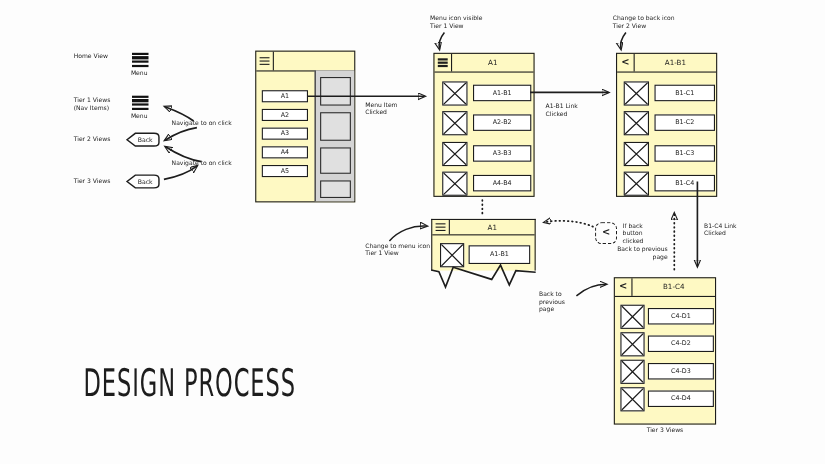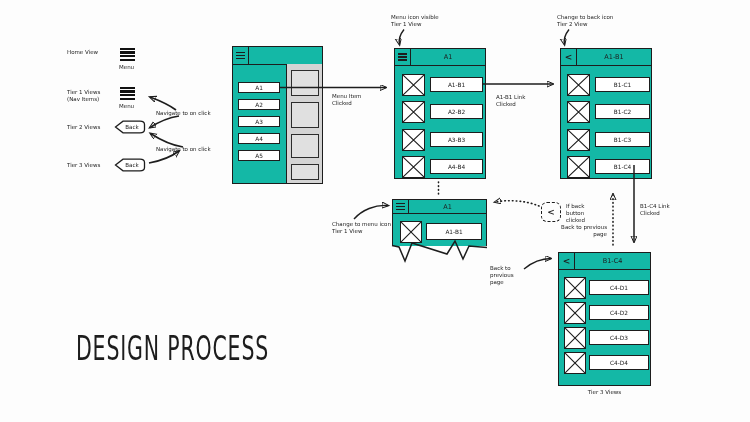--- a/index.html
+++ b/index.html
@@ -2,21 +2,21 @@
 <html><head>
 <meta charset="utf-8">
 <style>
   html,body{margin:0;padding:0;background:#e8e8e8;}
   #canvas{position:relative;width:750px;height:422px;background:#fdfdfd;overflow:hidden;
           font-family:"DejaVu Sans",sans-serif;color:#1d1d1d;}
   .abs{position:absolute;}
   .note{position:absolute;font-size:5.5px;line-height:1.25;color:#1d1d1d;}
   .note .ln{display:block;}
   
-  .screen{position:absolute;background:#14b8a6;border:1.5px solid #1d1d1d;box-sizing:border-box;}
+  .screen{position:absolute;background:#fef9c3;border:1.5px solid #1d1d1d;box-sizing:border-box;}
   .screen.open-bottom{border-bottom:none;}
   .shead{position:absolute;left:0;top:0;right:0;border-bottom:1.4px solid #1d1d1d;display:flex;box-sizing:border-box;}
   .hicon{width:16px;border-right:1.4px solid #1d1d1d;display:flex;align-items:center;justify-content:center;box-sizing:border-box;}
   .stitle{flex:1;display:flex;align-items:center;justify-content:center;font-size:6.5px;}
   .mbars{width:9px;}
   .mbars i{display:block;height:1.5px;background:#1d1d1d;margin:1.4px 0;}
   .mbars-lg{width:15px;}
   .mbars-lg i{display:block;height:2.3px;background:#111;margin:1.5px 0;}
   .bk{font-size:9px;font-weight:bold;line-height:1;}
   .wbtn{position:absolute;border:1.3px solid #1d1d1d;background:#fff;display:flex;align-items:center;

